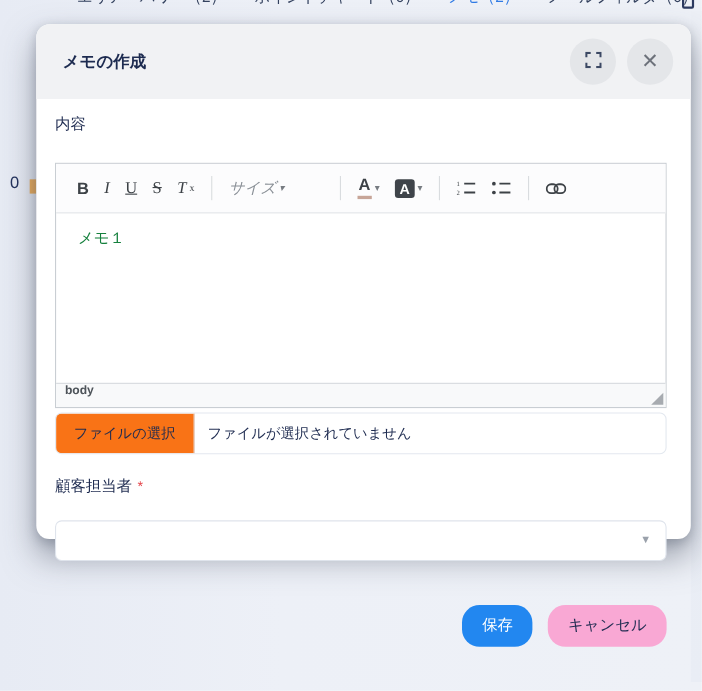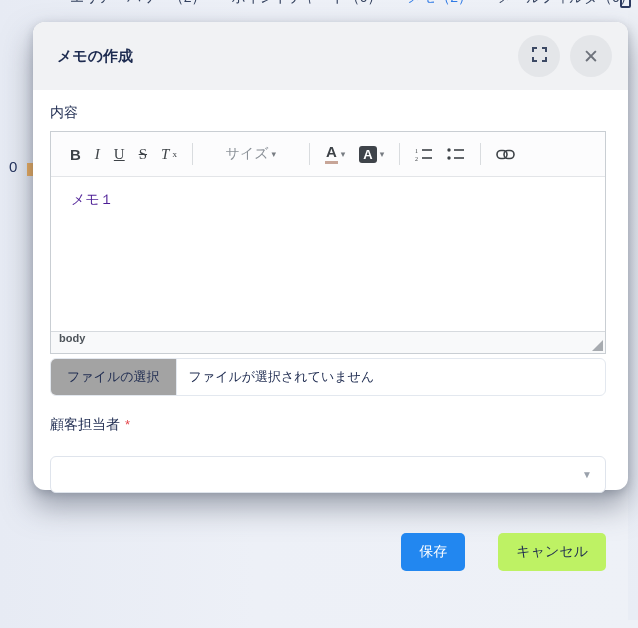--- a/index.html
+++ b/index.html
@@ -48,91 +48,91 @@
   .modal-title { font-size: 15px; font-weight: bold; color: #1d2b50; }
   .header-spacer { flex: 1; }
   .circle-btn {
     width: 42px; height: 42px; border-radius: 50%; background: #e4e6e9;
     border: none; display: flex; align-items: center; justify-content: center;
     cursor: pointer; margin-left: 10px;
   }
   .close-x { font-size: 19px; color: #6d727b; line-height: 1; }
 
   .modal-body { flex: 1; padding: 14px 22px 0 17px; display: flex; flex-direction: column; }
-  .field-label { font-size: 14px; color: #1e2b50; margin-bottom: 9px; }
+  .field-label { font-size: 14px; color: #1e2b50; margin-bottom: 26px; }
   .req { color: #e5484d; margin-left: 5px; font-size: 13px; }
 
   
   .editor { border: 1px solid #c9ced3; display: flex; flex-direction: column; }
   .rte-toolbar {
     height: 45px; background: #fcfcfd; border-bottom: 1px solid #e3e5e8;
     display: flex; align-items: center; padding: 0 12px; color: #3d4247;
   }
   .tb-btn {
     background: none; border: none; cursor: pointer; color: #3d4247;
     font-size: 15px; padding: 4px 7px; display: flex; align-items: center; gap: 3px;
     font-family: "Liberation Serif", "DejaVu Serif", serif;
   }
   .tb-bold { font-weight: bold; font-family: "Liberation Sans", sans-serif; }
   .tb-italic { font-style: italic; }
   .tb-underline { text-decoration: underline; }
   .tb-strike { text-decoration: line-through; }
   .tb-clear i { font-style: italic; }
   .tb-clear sub { font-size: 9px; font-style: normal; }
   .tb-sep { width: 1px; height: 22px; background: #d9dcdf; margin: 0 8px; }
-  .tb-size { width: 100px; font-size: 14px; color: #8a9097; justify-content: center;
-    font-family: "Liberation Sans", sans-serif; }
+  .tb-size { width: 100px; font-size: 14px; color: #8a9097; justify-content: flex-start;
+    font-family: "Liberation Sans", sans-serif; font-style: italic; }
   .caret { font-size: 9px; color: #777c82; }
   .tb-fontcolor span.letter {
     font-weight: bold; font-family: "Liberation Sans", sans-serif;
     border-bottom: 3px solid #c7a598; line-height: 1.1; padding: 0 1px;
   }
   .tb-bgcolor span.letter {
     font-weight: bold; font-family: "Liberation Sans", sans-serif;
     background: #3f444a; color: #fff; border-radius: 3px; padding: 1px 4px; font-size: 13px;
   }
   .tb-icon svg { display: block; }
-  .rte-content { height: 154px; padding: 14px 20px; font-size: 14px; color: #4c1d95; font-family: Liberation Mono, monospace; }
+  .rte-content { height: 154px; padding: 14px 20px; font-size: 14px; color: #15803d; font-family: Liberation Mono, monospace; }
   .rte-pathbar {
     height: 22px; background: #f8f9fa; border-top: 1px solid #d6dade;
     display: flex; padding: 0 8px; position: relative;
   }
   .rte-path { font-size: 11px; font-weight: bold; color: #4d5359; }
   .rte-grip {
     position: absolute; right: 2px; bottom: 2px; width: 0; height: 0;
     border-left: 11px solid transparent; border-bottom: 11px solid #a7abb0;
     cursor: nwse-resize;
   }
 
   
   .file-field {
     margin-top: 4px; height: 38px; border: 1px solid #e3e8ef; border-radius: 6px;
     background: #fff; display: flex; align-items: stretch; overflow: hidden; cursor: pointer;
   }
   .file-btn {
-    background: #a3a3a3; border: none; border-right: 1px solid #e3e8ef;
+    background: #f97316; border: none; border-right: 1px solid #e3e8ef;
     padding: 0 16px; font-size: 13px; color: #1e2b50; cursor: pointer;
     font-family: "Liberation Sans", sans-serif;
   }
   .file-status { display: flex; align-items: center; padding-left: 12px; font-size: 13px; color: #1e2b50; }
 
   
   .select-box {
     margin-top: 6px; height: 37px; border: 1px solid #dfe4ec; border-radius: 6px;
     background: #fff; display: flex; align-items: center; justify-content: flex-end;
     padding: 0 13px; cursor: pointer;
   }
   .select-caret { font-size: 10px; color: #9aa1ab; }
 
   
   .actions { margin-top: 40px; display: flex; justify-content: flex-end; gap: 14px; }
-  .btn { height: 38px; border: none; border-radius: 5px; font-size: 14px; cursor: pointer;
-    padding: 0 18px; font-family: "Liberation Sans", sans-serif; margin-left: 19px; }
+  .btn { height: 38px; border: none; border-radius: 16px; font-size: 14px; cursor: pointer;
+    padding: 0 18px; font-family: "Liberation Sans", sans-serif; }
   .btn-primary { background: #2287f0; color: #fff; }
-  .btn-secondary { background: #bef264; color: #1e2b50; }
+  .btn-secondary { background: #f9a8d4; color: #1e2b50; }
 
   .mt26 { margin-top: 26px; margin-bottom: 0; }
   .mt20 { margin-top: 20px; margin-bottom: 16px; }
 </style>
 </head>
 <body>
 
 <div class="bg-tabrow">
   <span class="bg-tab">
       <span>エリア・パワー（2）</span>

